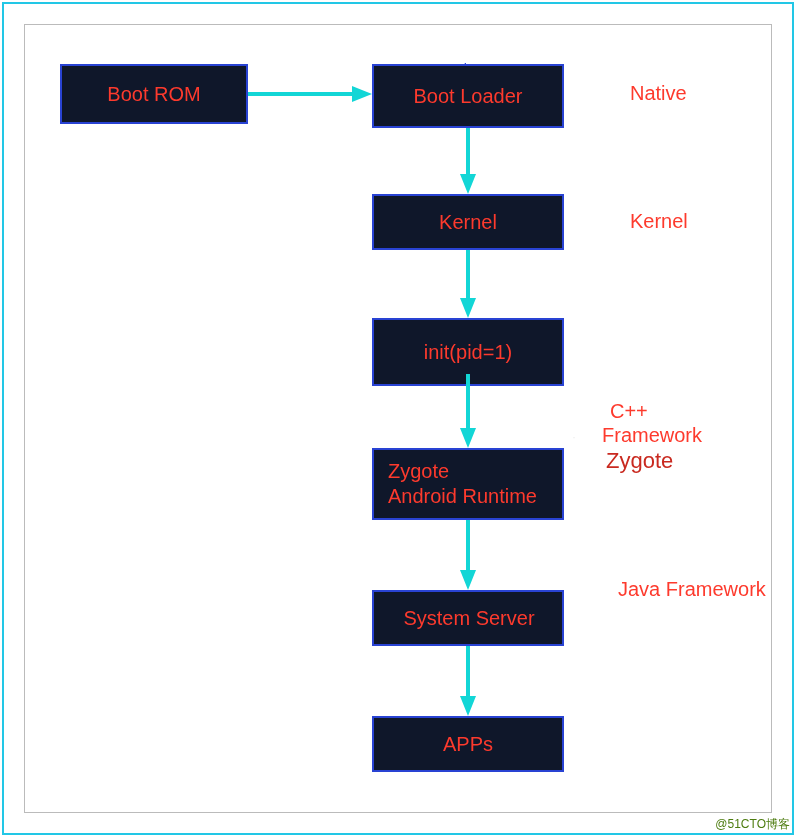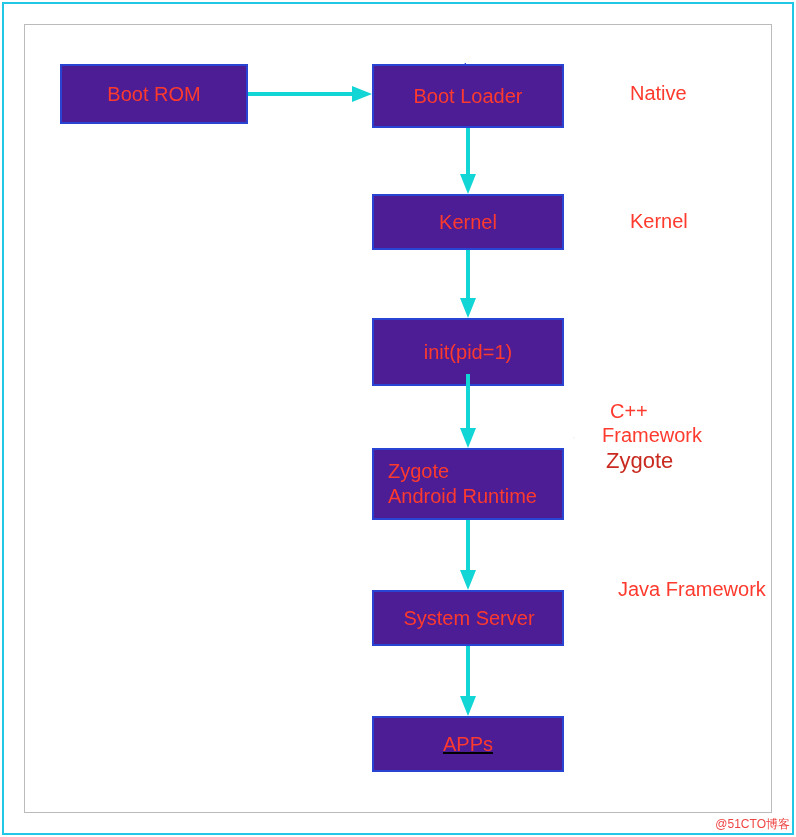--- a/index.html
+++ b/index.html
@@ -17,42 +17,42 @@
       border-top: 2px solid #22c7e6;
     }
     .inner-frame {
       position: absolute;
       top: 24px; left: 24px; right: 24px; bottom: 24px;
       border: 1px solid #bbb;
     }
     .node {
       position: absolute;
       border: 2px solid #2943d3;
-      background: #4c1d95;
+      background: #0f172a;
       display: flex;
       align-items: center;
       justify-content: center;
       padding: 0 14px;
     }
     .node span, .label {
       color: #fd3a2d;
       font-size: 20px;
     }
     .node.bigtext span { font-size: 20px; text-align: left; width:100%; line-height:1.25;}
     .label {
       position: absolute;
       font-size: 20px;
     }
     .label.dark {
       color: #c92a20;
       font-weight: 500;
     }
     .watermark {
       position: absolute;
-      color: #ef4444;
+      color: #4d7c0f;
       font-size: 12px;
     }
     .top-tick {
       position: absolute;
       color: #2943d3;
       font-size: 14px;
     }
     svg.arrow {
       position: absolute;
       overflow: visible;
@@ -84,21 +84,21 @@
 
 <div class="node bigtext" style="left:372px; top:448px; width:192px; height:72px; justify-content:center; align-items:center;">
   <span id="zygote-text" style="white-space:pre-line;">Zygote
 Android Runtime</span>
 </div>
 
 <div class="node" style="left:372px; top:590px; width:192px; height:56px;padding-left:16px;">
   <span>System Server</span>
 </div>
 
-<div class="node" style="left:372px; top:716px; width:192px; height:56px;text-decoration:underline;">
+<div class="node" style="left:372px; top:716px; width:192px; height:56px;">
   <span>APPs</span>
 </div>
 
 <span class="label" style="left:630px; top:82px;">Native</span>
 <span class="label" style="left:630px; top:210px;">Kernel</span>
 
 <span class="label" style="left:610px; top:400px;">C++</span>
 <span class="label" style="left:602px; top:424px;">Framework</span>
 <span class="label dark" style="left:606px; top:448px; font-size:22px;">Zygote</span>
 

